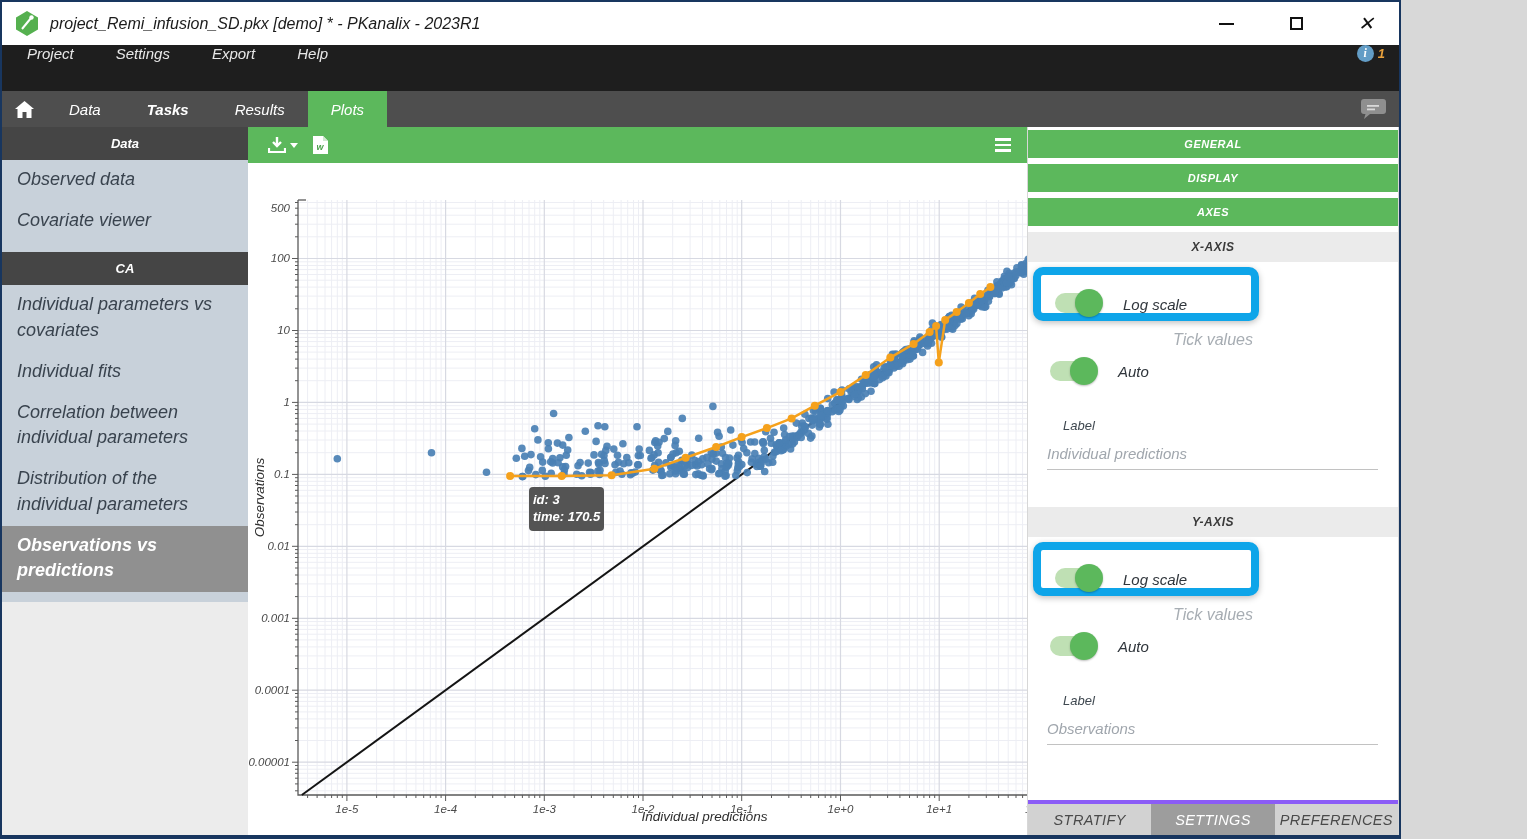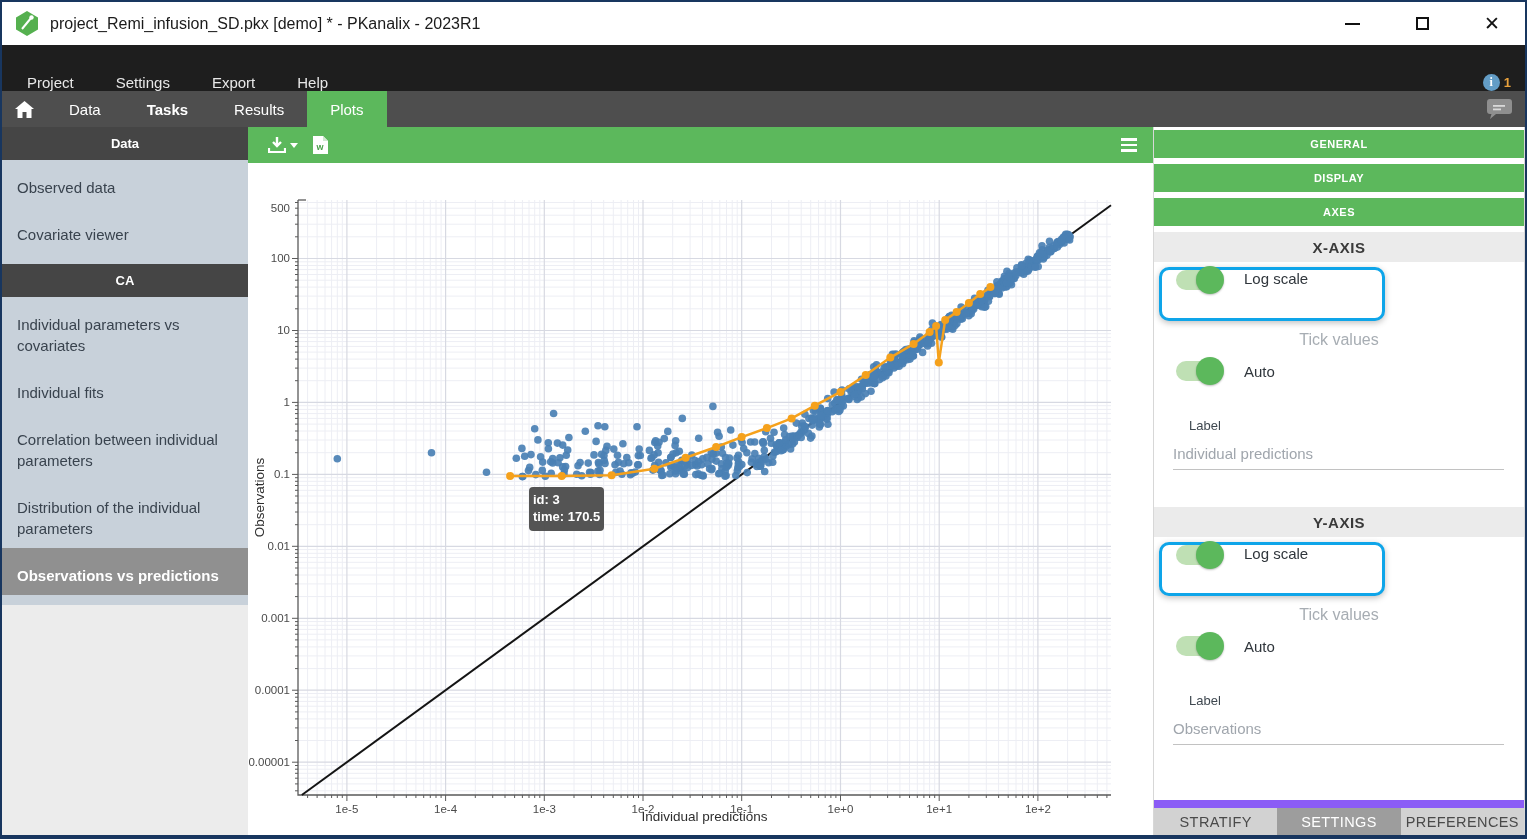--- a/index.html
+++ b/index.html
@@ -1,78 +1,78 @@
 <!DOCTYPE html>
 <html><head>
 <meta charset="utf-8">
 <style>
   html,body{margin:0;padding:0;background:#d8d8d8;font-family:"Liberation Sans",sans-serif;}
   *{box-sizing:border-box;}
-  .window{position:relative;width:1527px;height:839px;background:#a16207;border:2px solid #18365f;border-bottom-width:4px;overflow:hidden;}
+  .window{position:relative;width:1401px;height:839px;background:#a16207;border:2px solid #18365f;border-bottom-width:4px;overflow:hidden;font-style:italic;}
 
   
   .titlebar{height:43px;background:#ffffff;display:flex;align-items:center;padding:0 10px 0 12px;}
   .applogo{width:26px;height:27px;margin-right:10px;flex:0 0 auto;}
   .apptitle{font-size:16px;color:#1b1b1b;flex:1 1 auto;white-space:nowrap;}
   .winctl{display:flex;align-items:center;gap:52px;padding-right:14px;}
   .wbtn{width:18px;height:18px;display:flex;align-items:center;justify-content:center;cursor:pointer;}
   .min-glyph{width:15px;height:2px;background:#111;}
   .max-glyph{width:13px;height:13px;border:2px solid #111;}
   .close-glyph{font-size:19px;color:#111;line-height:1;}
 
   
-  .menubar{height:46px;background:#1e1e1e;display:flex;align-items:flex-end;padding:16px 14px 0 4px;}
+  .menubar{height:46px;background:#1e1e1e;display:flex;align-items:flex-start;padding:0 14px 0 4px;}
   .menu-item{color:#e8e8e8;font-size:15px;padding:0 21px;cursor:pointer;}
   .menubar-right{margin-left:auto;display:flex;align-items:center;gap:4px;}
   .info-circle{width:17px;height:17px;border-radius:50%;background:#639dc6;color:#fff;font-weight:bold;font-size:12px;display:flex;align-items:center;justify-content:center;font-family:"Liberation Serif",serif;cursor:pointer;}
   .info-count{color:#e9a13c;font-size:13px;font-weight:bold;}
 
   
   .tabbar{height:36px;background:#4e4e4e;display:flex;align-items:stretch;}
   .home{width:44px;display:flex;align-items:center;justify-content:center;cursor:pointer;}
   .tab{display:flex;align-items:center;padding:0 23px;color:#fff;font-size:15px;cursor:pointer;}
   .tab.bold{font-weight:bold;}
   .tab.active{background:#5cb85c;}
   .tabbar-right{margin-left:auto;display:flex;align-items:center;padding-right:12px;}
 
   
   .content{display:flex;height:708px;}
 
   
   .sidebar{width:246px;background:#ececec;flex:0 0 auto;display:flex;flex-direction:column;}
   .side-header{background:#454545;color:#fff;font-weight:bold;font-size:13px;text-align:center;padding:9px 0;flex:0 0 auto;}
   .side-list{background:#c8d1da;padding-bottom:10px;}
-  .side-item{color:#39434e;font-size:15px;padding:17px 14px 9px 15px;line-height:1.4;cursor:pointer;}
+  .side-item{color:#39434e;font-size:18px;padding:7px 14px 9px 15px;line-height:1.4;cursor:pointer;}
   .side-item.selected{background:#909090;color:#fff;font-weight:bold;}
 
   
   .main{flex:1 1 auto;background:#fff;display:flex;flex-direction:column;min-width:0;}
   .toolbar{height:36px;background:#5cb85c;display:flex;align-items:center;padding:0 16px 0 20px;flex:0 0 auto;}
   .tool-ic{display:flex;align-items:center;margin-right:14px;cursor:pointer;}
   .caret{width:0;height:0;border-left:4px solid transparent;border-right:4px solid transparent;border-top:5px solid #fff;margin-left:4px;}
   .toolbar-right{margin-left:auto;cursor:pointer;display:flex;flex-direction:column;gap:3px;}
   .hbar{width:16px;height:2.5px;background:#fff;}
   .plot-wrap{position:relative;flex:1 1 auto;}
   .plot-wrap svg{display:block;}
   .tooltip{position:absolute;left:281px;top:324px;background:rgba(77,77,77,.96);color:#fff;font-size:13px;font-weight:bold;line-height:1.3;padding:5px 4px;border-radius:4px;pointer-events:none;}
 
   
   .panel{width:372px;flex:0 0 auto;background:#fff;border-left:1px solid #d7d7d7;border-right:1px solid #d7d7d7;position:relative;display:flex;flex-direction:column;}
   .panel-scroll{position:relative;flex:1 1 auto;overflow:hidden;}
   .acc{position:absolute;left:0;right:0;height:28px;background:#5cb85c;color:#fff;font-weight:bold;font-size:11px;letter-spacing:.5px;display:flex;align-items:center;justify-content:center;cursor:pointer;}
-  .axisbar{position:absolute;left:0;right:0;height:30px;background:#ebebeb;color:#3a3a3a;font-weight:bold;font-size:15px;letter-spacing:.5px;display:flex;align-items:center;justify-content:center;cursor:pointer;}
-  .hlbox{position:absolute;left:5px;width:226px;height:54px;border:3px solid #0ea5e9;border-radius:10px;background:#fff;box-shadow:0 2px 6px rgba(0,0,0,.25);display:flex;align-items:flex-start;padding-left:14px;}
+  .axisbar{position:absolute;left:0;right:0;height:30px;background:#ebebeb;color:#3a3a3a;font-weight:bold;font-size:12px;letter-spacing:.5px;display:flex;align-items:center;justify-content:center;cursor:pointer;}
+  .hlbox{position:absolute;left:5px;width:226px;height:54px;border:8px solid #0ea5e9;border-radius:10px;background:#fff;box-shadow:0 2px 6px rgba(0,0,0,.25);display:flex;align-items:flex-end;padding-left:14px;}
   .trow{position:absolute;left:22px;display:flex;align-items:center;}
   .toggle{position:relative;width:46px;height:20px;border-radius:10px;background:#bfe0b4;flex:0 0 auto;cursor:pointer;}
   .toggle::after{content:"";position:absolute;right:-2px;top:-4px;width:28px;height:28px;border-radius:50%;background:#5cb85c;box-shadow:0 1px 2px rgba(0,0,0,.25);}
   .tlabel{margin-left:22px;font-size:15px;color:#30363c;}
   .tickvals{position:absolute;left:0;right:0;text-align:center;font-size:16px;color:#a7adb3;}
   .fieldcap{position:absolute;left:19px;font-size:13px;color:#3f4850;margin-left:16px;}
   .fieldval{position:absolute;left:19px;right:20px;font-size:15px;color:#a0a6ad;border-bottom:1px solid #c2c2c2;padding-bottom:7px;cursor:text;}
-  .footer-tabs{flex:0 0 auto;height:35px;display:flex;border-top:8px solid #8b5cf6;text-align:right;}
+  .footer-tabs{flex:0 0 auto;height:35px;display:flex;border-top:4px solid #8b5cf6;text-align:right;}
   .ftab{flex:1 1 0;background:#d2d2d2;color:#4a4a4a;font-size:14.5px;letter-spacing:.4px;display:flex;align-items:center;justify-content:center;cursor:pointer;}
   .ftab.active{background:#9d9d9d;color:#fff;}
   svg text{font-family:"Liberation Sans",sans-serif;}
 </style>
 </head>
 <body>
 
 <div class="window">
 
   <div class="titlebar">

